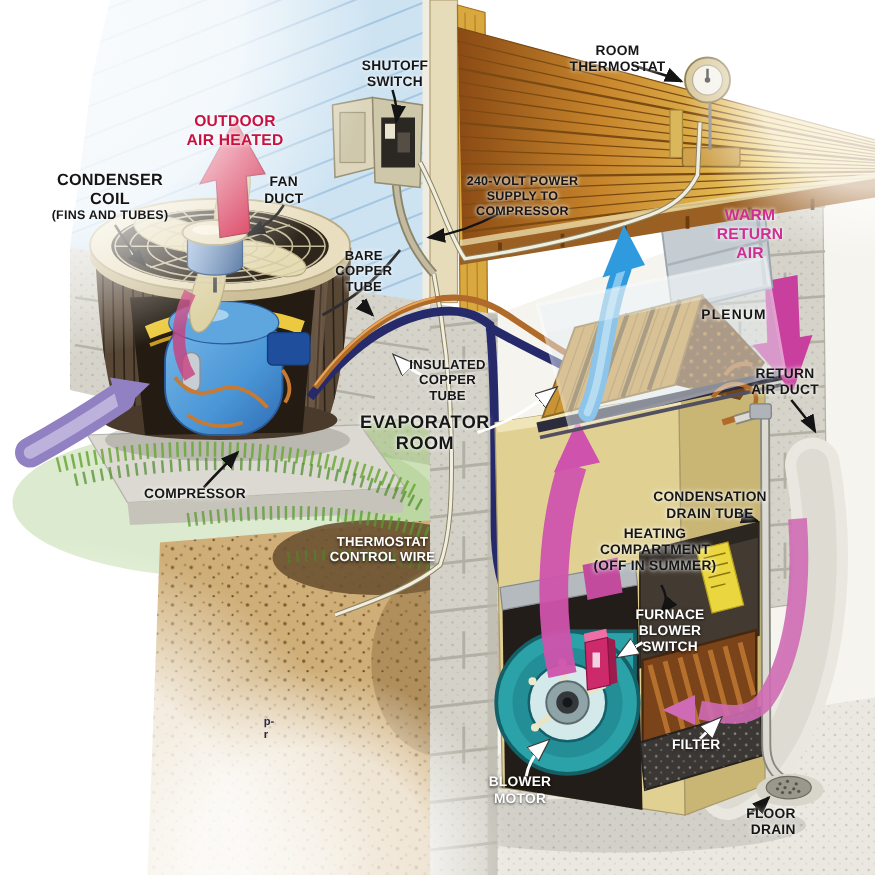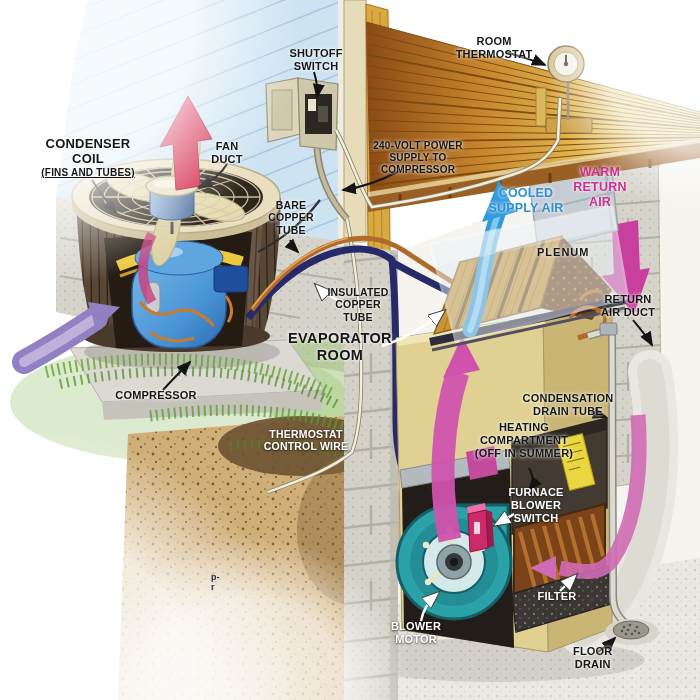--- a/index.html
+++ b/index.html
@@ -2,31 +2,31 @@
 <html><head>
 <meta charset="utf-8">
 <style>
   html,body{margin:0;padding:0;background:#fff;}
   #stage{position:relative;width:700px;height:700px;overflow:hidden;background:#fff;
          font-family:"Liberation Sans",sans-serif;}
   #art{position:absolute;left:0;top:0;}
   .lbl{position:absolute;font:bold 11px/1.18 "Liberation Sans",sans-serif;color:#161616;
        text-align:center;transform:translateX(-50%);white-space:pre-line;letter-spacing:.2px;
        text-shadow:0 0 3px rgba(255,255,255,.85),0 0 5px rgba(255,255,255,.6);}
-  .la{transform:none;text-align:center;}
+  .la{transform:none;text-align:right;margin-left:24px;}
   .white{color:#fff;text-shadow:0 1px 2px rgba(0,0,0,.55),0 0 3px rgba(0,0,0,.4);}
   .red{color:#c81140;}
   .blue{color:#2e8fd2;}
   .magenta{color:#ce2e92;}
   .fs10{font-size:10px;}
   .fs105{font-size:10.5px;}
   .fs125{font-size:12.5px;}
   .fs13{font-size:13px;}
   .fs145{font-size:14.5px;letter-spacing:.4px;}
-  .sub{display:block;font-size:10px;font-weight:bold;text-decoration:underline;}
+  .sub{display:block;font-size:10px;font-weight:bold;}
   .title{position:absolute;font:bold 19px/1.25 "Liberation Sans",sans-serif;color:#37309b;
          letter-spacing:.3px;white-space:pre-line;}
   .stray{position:absolute;font:bold 9px/1.1 "Liberation Sans",sans-serif;color:#2a2a4a;white-space:pre-line;}
 </style>
 </head>
 <body>
 
 <div id="stage">
 
 <svg id="art" width="700" height="700" viewBox="0 0 700 700">
@@ -470,34 +470,34 @@
   <g pointer-events="none">
     <circle cx="30" cy="20" r="270" fill="url(#fadew)" opacity=".9"></circle>
     <circle cx="40" cy="690" r="260" fill="url(#fadew)" opacity=".9"></circle>
     <circle cx="695" cy="60" r="150" fill="url(#fadew)" opacity=".85"></circle>
     <circle cx="250" cy="695" r="160" fill="url(#fadew)" opacity=".8"></circle>
   </g>
 </svg>
 
 <div class="lbl fs13" style="left:88px;top:136px"><span>CONDENSER
 COIL</span><span class="sub">(FINS AND TUBES)</span></div>
+<div class="lbl red fs125" style="left:188px;top:90px">OUTDOOR
+AIR HEATED</div>
 <div class="lbl" style="left:227px;top:140px">FAN
 DUCT</div>
 <div class="lbl" style="left:316px;top:47px">SHUTOFF
 SWITCH</div>
 <div class="lbl" style="left:494px;top:35px">ROOM
 THERMOSTAT</div>
 <div class="lbl fs10" style="left:418px;top:140px">240-VOLT POWER
 SUPPLY TO
 COMPRESSOR</div>
 <div class="lbl fs105" style="left:291px;top:199px">BARE
 COPPER
 TUBE</div>
-<div class="lbl blue fs125" style="left:526px;top:186px">COOLED
-SUPPLY AIR</div>
 <div class="lbl magenta fs125" style="left:600px;top:165px">WARM
 RETURN
 AIR</div>
 <div class="lbl la" style="left:537px;top:246px;letter-spacing:1px">PLENUM</div>
 <div class="lbl fs105" style="left:358px;top:286px">INSULATED
 COPPER
 TUBE</div>
 <div class="lbl fs145" style="left:340px;top:330px">EVAPORATOR
 ROOM</div>
 <div class="lbl" style="left:628px;top:293px">RETURN

